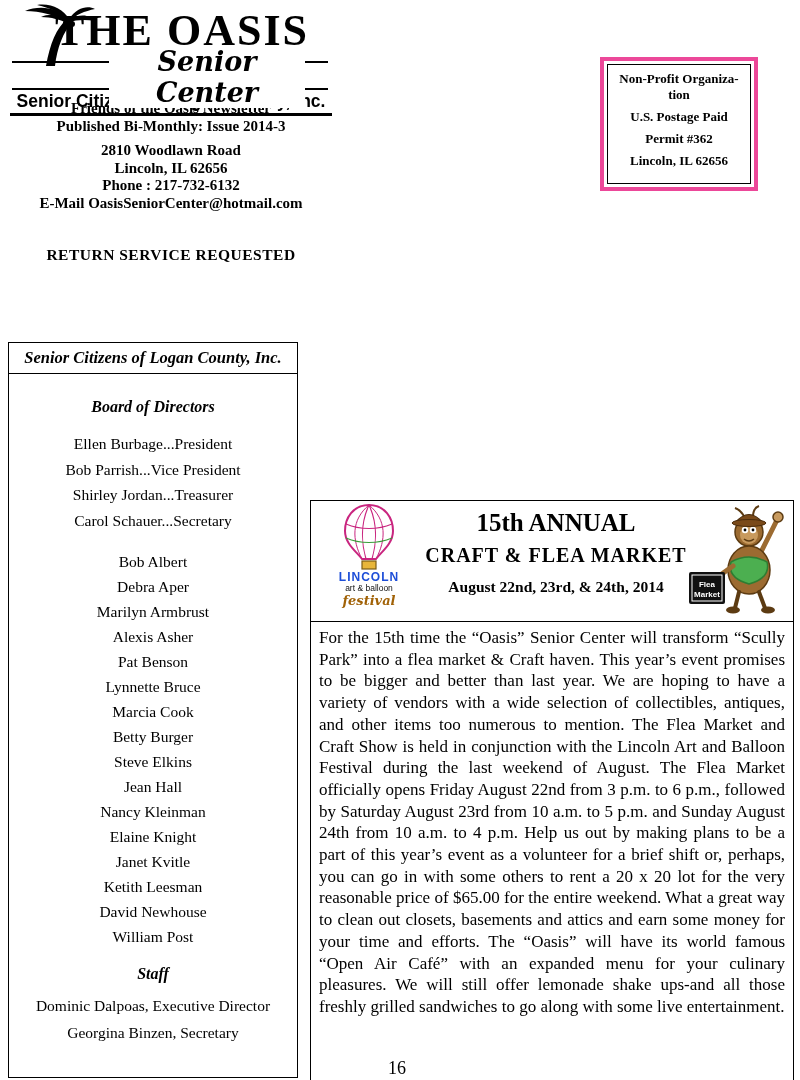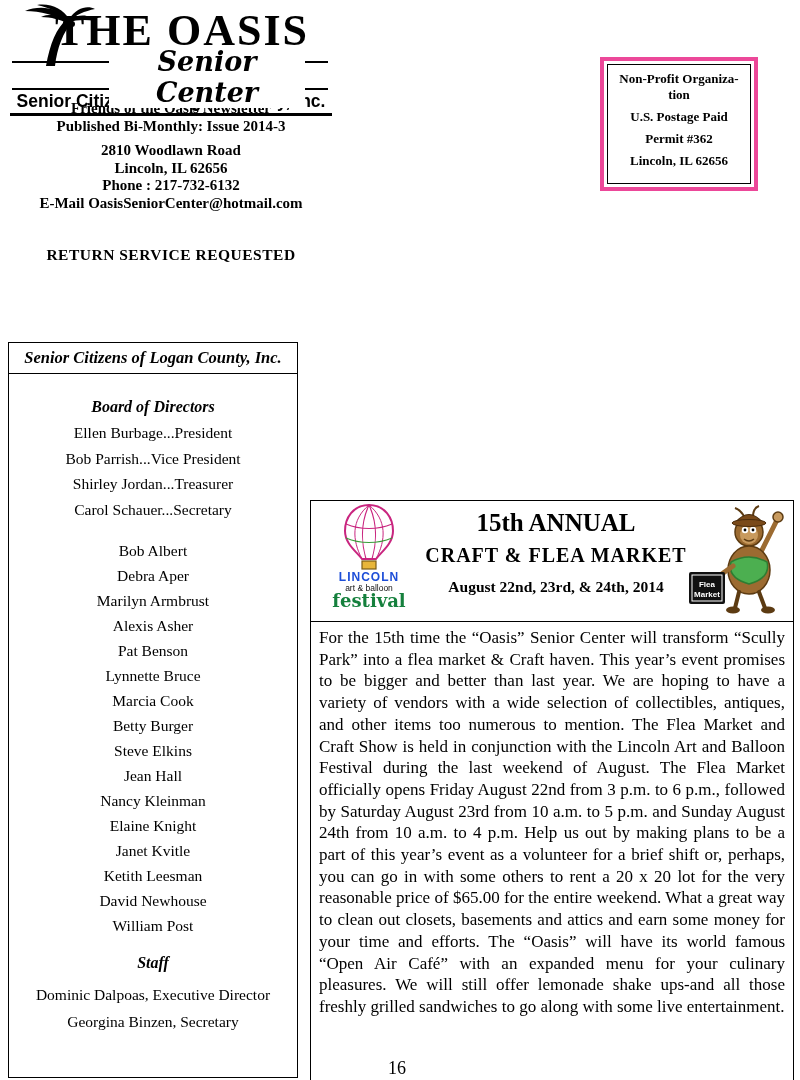--- a/index.html
+++ b/index.html
@@ -55,39 +55,39 @@
   .board-box {
     position:absolute; left:8px; top:342px; width:290px; height:736px;
     border:1px solid #000; background:#fff; text-align:center;
   }
   .board-box-title {
     padding:5px 2px; border-bottom:1px solid #000;
     font-weight:bold; font-style:italic; font-size:16.5px;
   }
   .board-heading, .staff-heading { font-weight:bold; font-style:italic; font-size:16px; }
   .board-heading { margin-top:20px; line-height:25px; }
-  .officer-list { margin-top:1px; }
+  .officer-list { margin-top:12px; }
   .officer-list .line { font-size:15.5px; line-height:25.5px; }
   .member-list { margin-top:16px; }
   .member-list .line { font-size:15.5px; line-height:25px; }
   .staff-heading { margin-top:12px; line-height:25px; }
   .staff-list { margin-top:6px; }
   .staff-list .line { font-size:15.5px; line-height:27px; }
 
   
   .event-box {
     position:absolute; left:310px; top:500px; width:484px; height:585px;
     border:1px solid #000; background:#fff;
   }
   .event-header { display:flex; align-items:flex-start; height:121px; border-bottom:1px solid #000; padding:3px 2px; }
   .balloon-logo { width:112px; flex:none; text-align:center; position:relative; height:114px; }
   .balloon-svg { display:block; margin:0 auto; }
   .balloon-name { color:#1d4ed8; font-family:"Liberation Sans", sans-serif; font-weight:bold; font-size:12px; letter-spacing:1px; line-height:14px; }
   .balloon-sub  { color:#111; font-family:"Liberation Sans", sans-serif; font-size:8.5px; line-height:9px; }
-  .balloon-fest { color:#15803d; font-family:"DejaVu Serif", serif; font-weight:bold; font-size:18px; line-height:15px; }
+  .balloon-fest { color:#a16207; font-family:"DejaVu Serif", serif; font-style:italic; font-weight:bold; font-size:13px; line-height:15px; }
   .event-titles { flex:1; text-align:center; }
   .event-title-1 { font-weight:bold; font-size:25px; margin-top:5px; }
   .event-title-2 { font-weight:bold; font-size:20px; letter-spacing:1px; margin-top:7px; }
   .event-title-3 { font-weight:bold; font-size:15.5px; margin-top:11px; }
   .flea-art { width:104px; flex:none; }
   .event-body {
     padding:5px 8px 0 8px; font-size:17px; line-height:21.7px;
     text-align:justify;
   }
 

